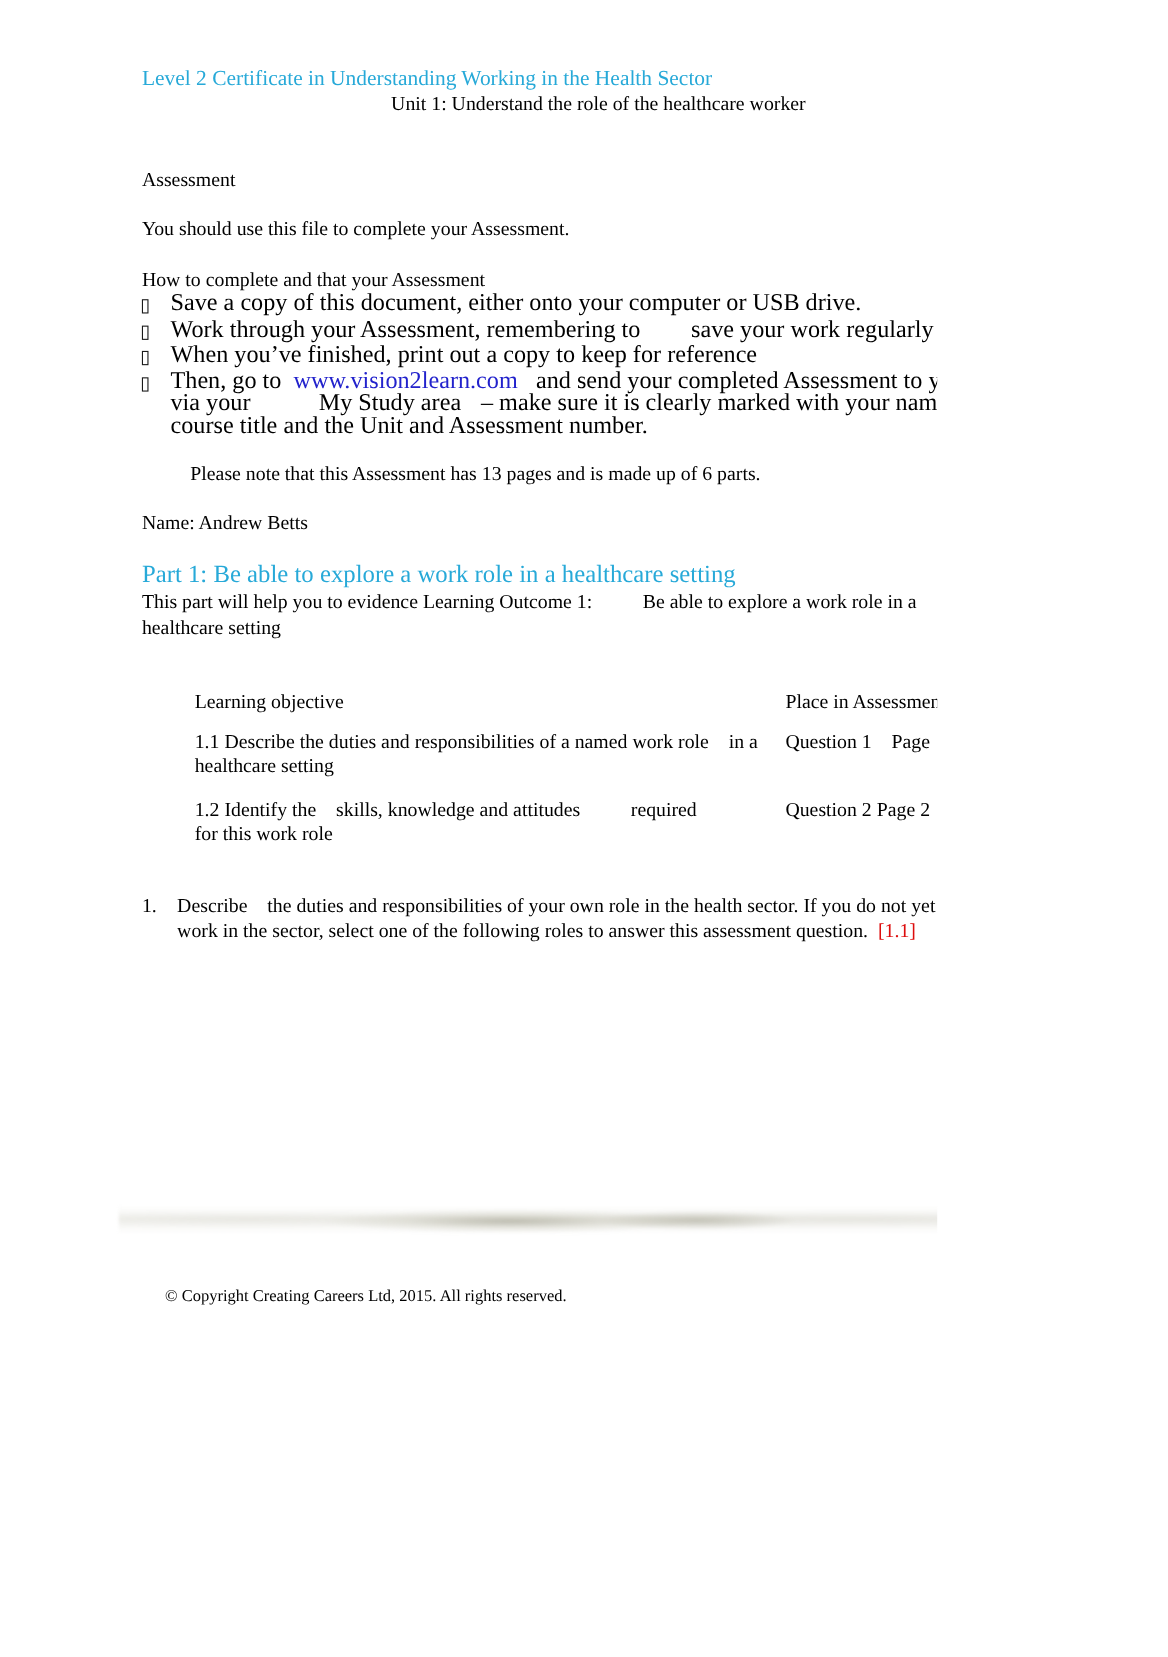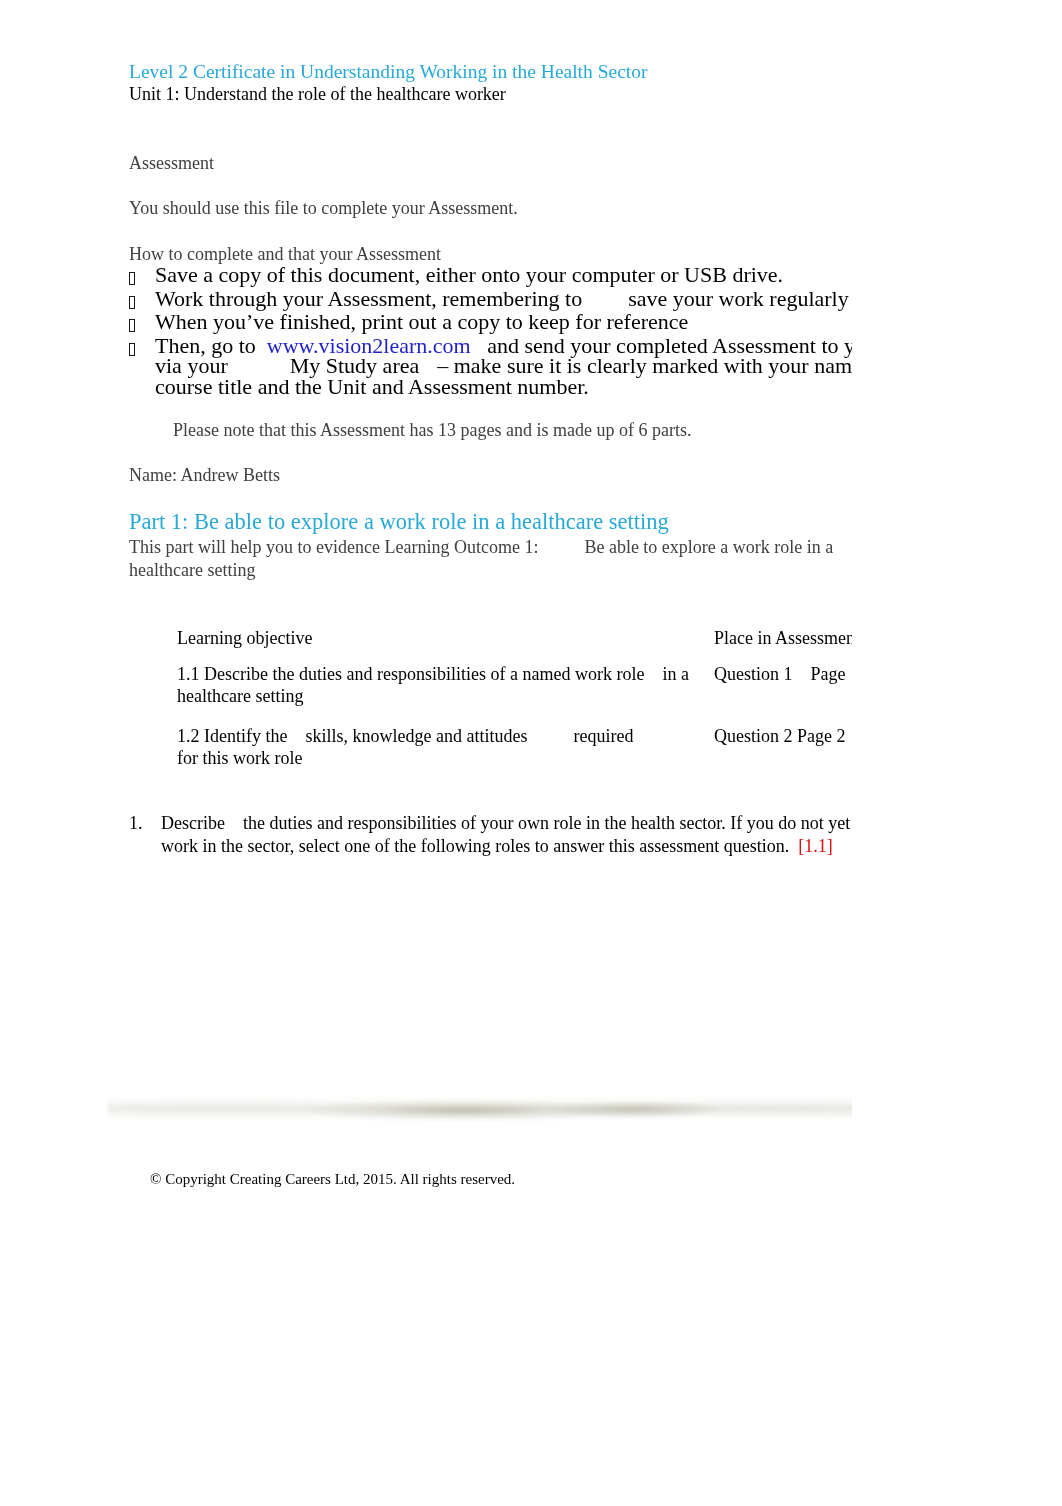--- a/index.html
+++ b/index.html
@@ -37,29 +37,30 @@
     font-size: 19.5px;
     line-height: 23px;
     color: #27A9D8;
     white-space: nowrap;
   }
   .doc-subtitle {
     font-size: 18px;
     line-height: 23px;
     color: #000000;
     white-space: nowrap;
+    text-align: center;
   }
 
   
   .block {
     position: absolute;
     left: 129px;
     font-size: 18px;
     line-height: 22.5px;
-    color: #404040;
+    color: #000000;
   }
 
   .t-assessment   { top: 152px; }
   .t-use-file     { top: 197px; }
   .t-howto        { top: 243px; }
 
   
   .bullets {
     position: absolute;
     left: 129px;

